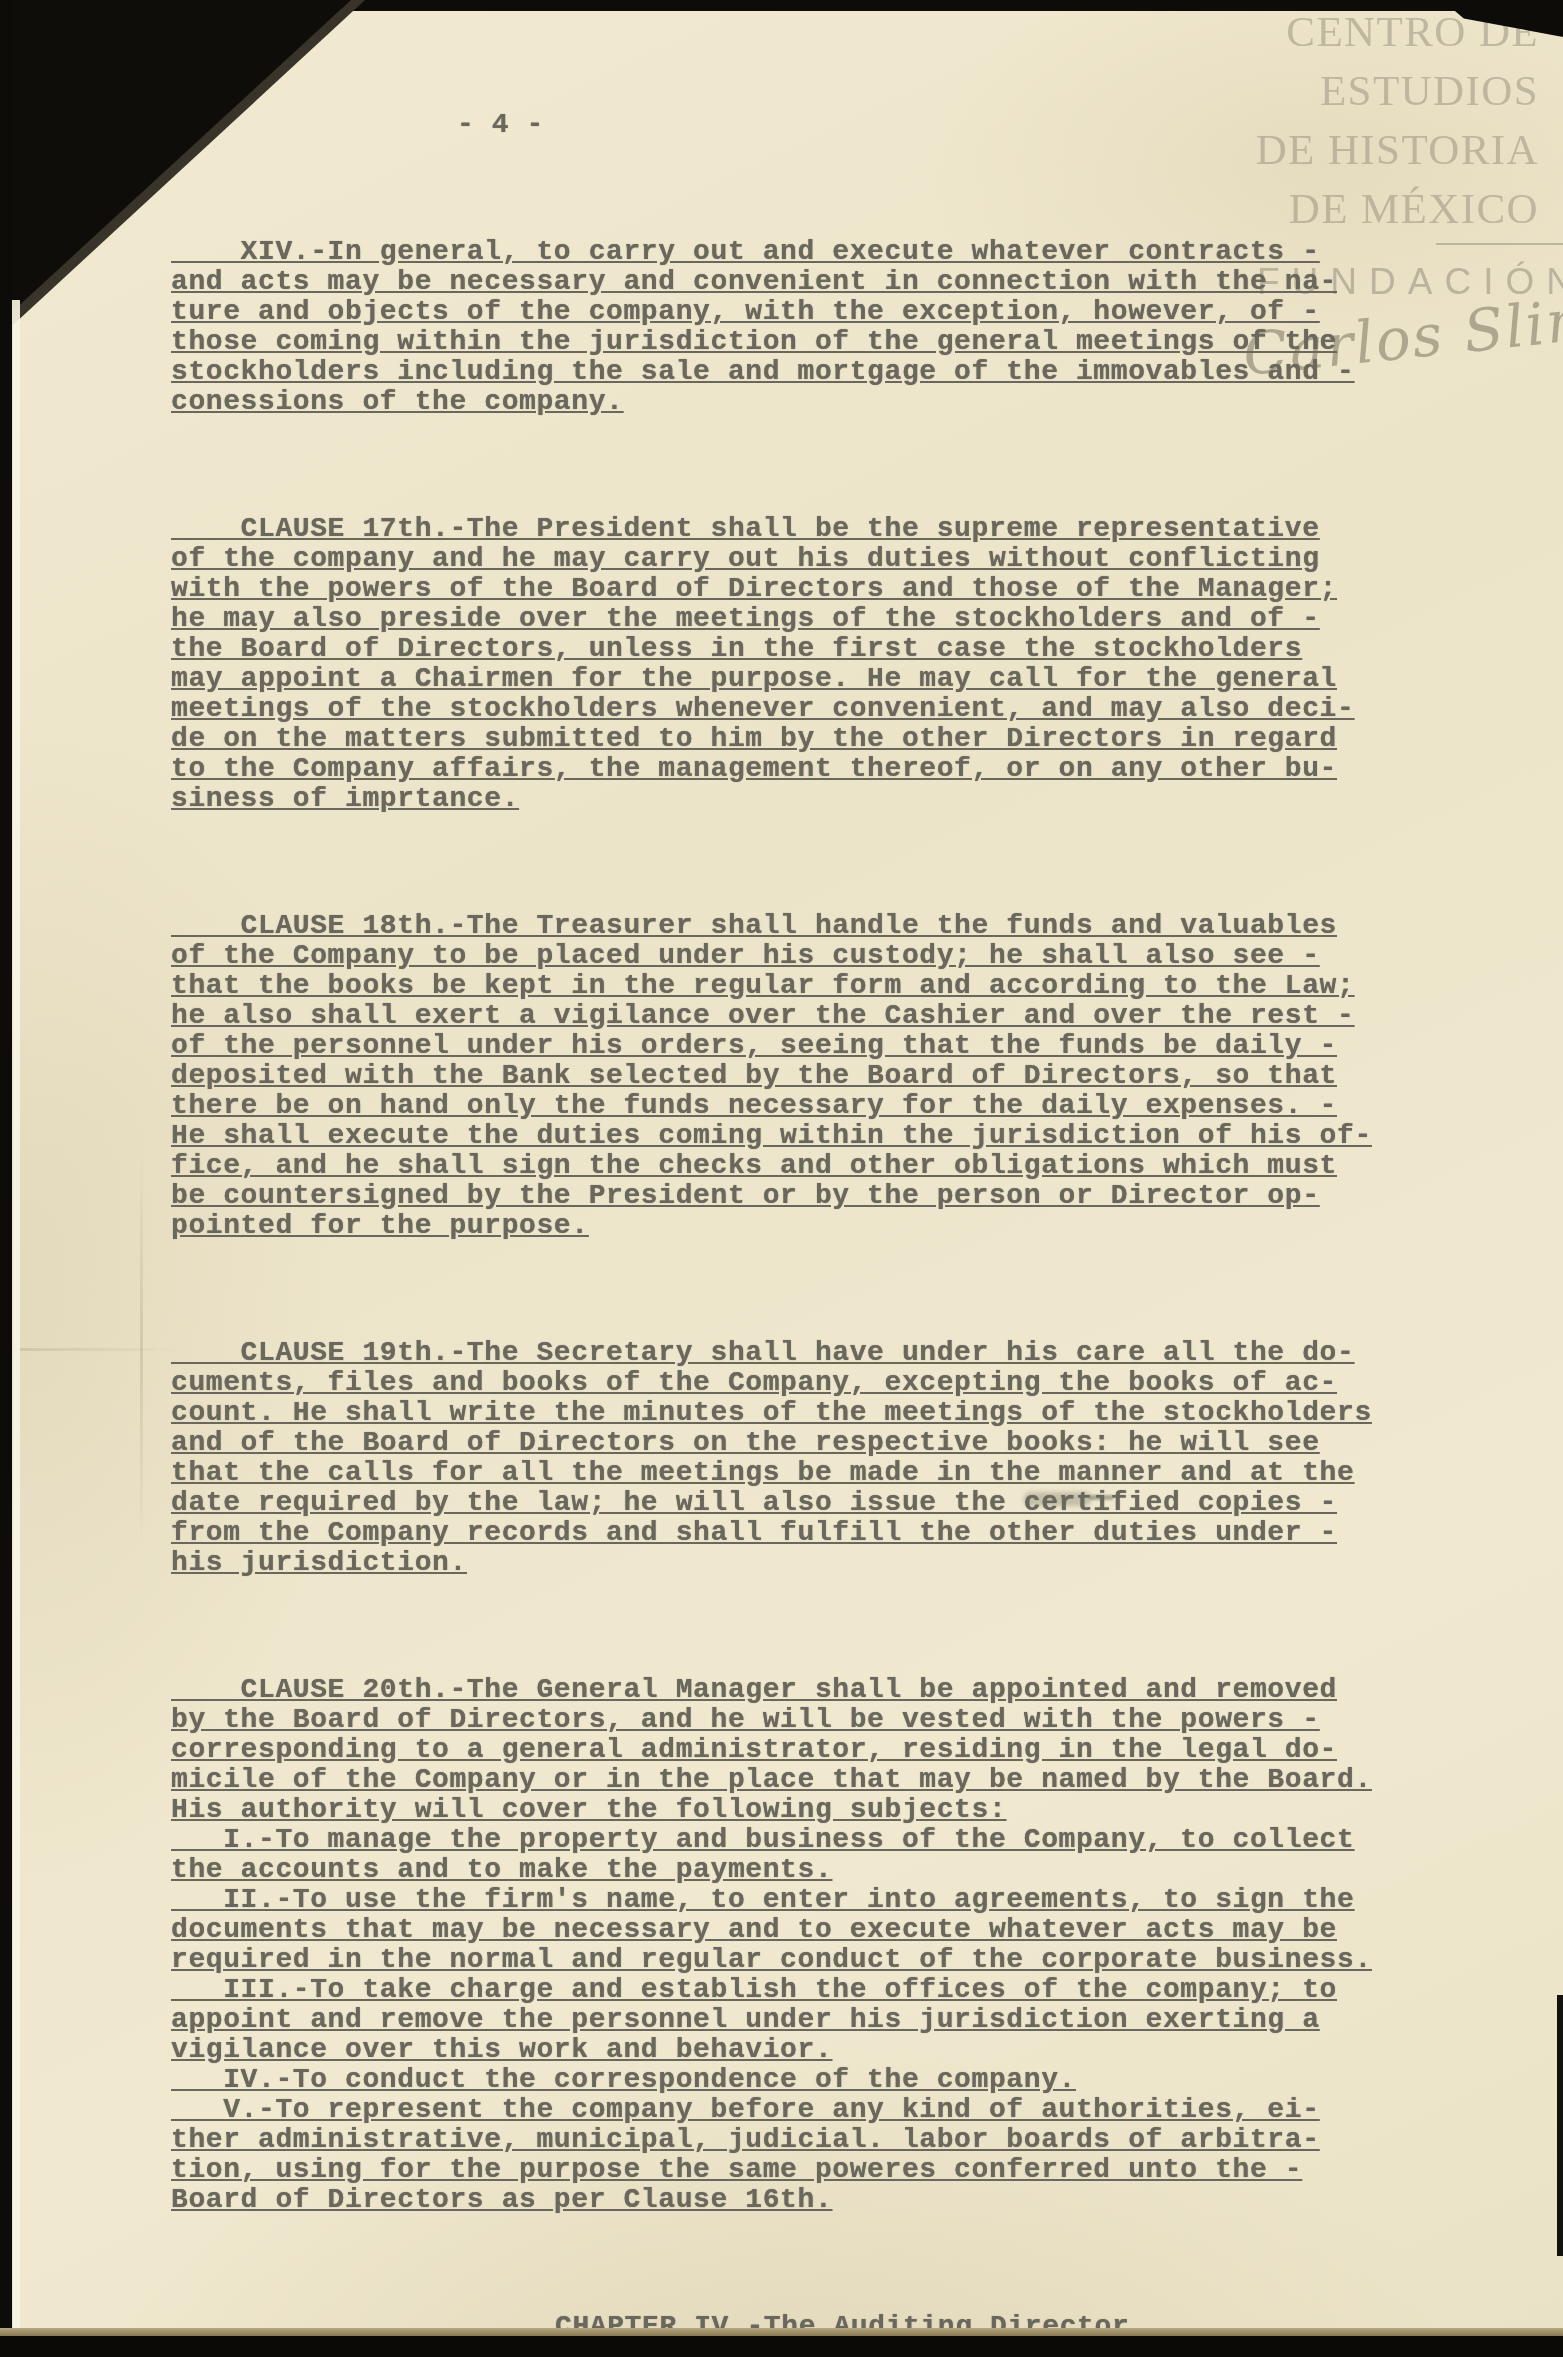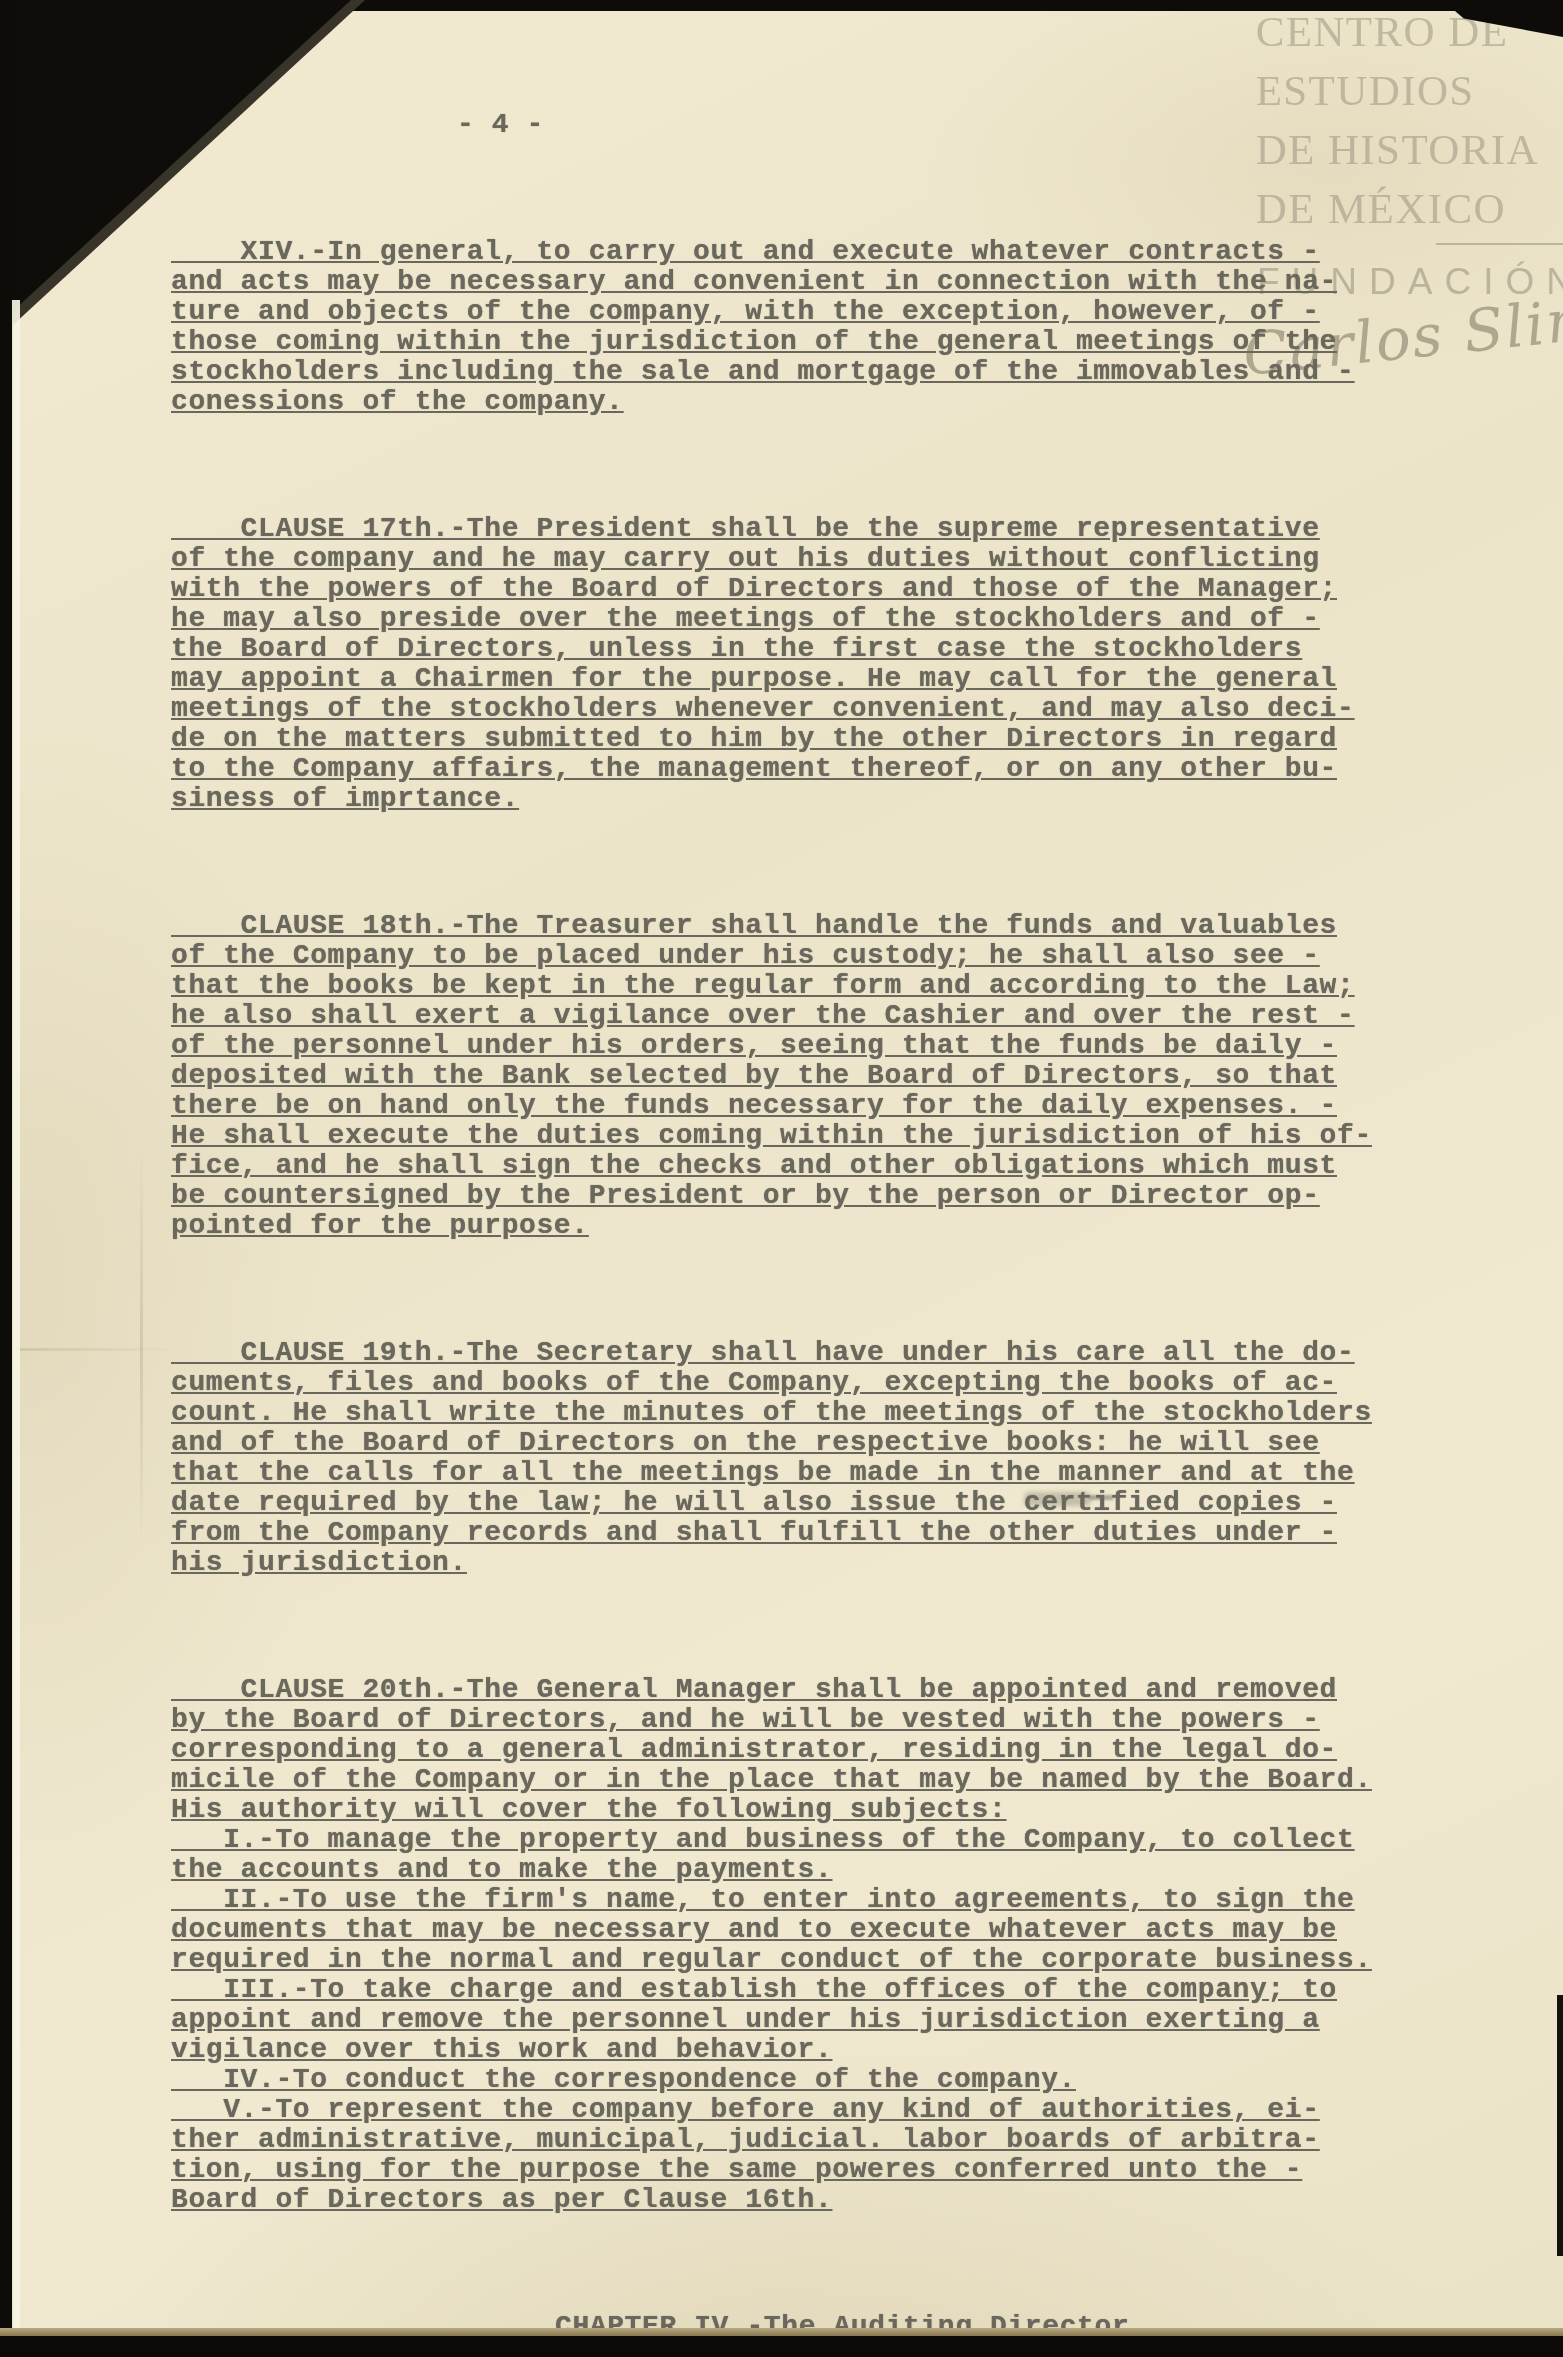--- a/index.html
+++ b/index.html
@@ -23,21 +23,21 @@
   .edge-left-white{position:absolute;left:12px;top:300px;width:8.4px;height:2040px;background:#f7f3e3;opacity:.92;}
   .edge-right-dark{position:absolute;right:0;top:1995px;width:5.6px;height:261px;background:#14120c;}
   .edge-bottom-tan{position:absolute;left:0;bottom:20.5px;width:100%;height:9.3px;
     background:linear-gradient(#b7a87e,#7c6c47);}
   .bar-bottom{position:absolute;left:0;bottom:0;width:100%;height:22.4px;background:#0b0a06;}
   .crease-v{position:absolute;left:140px;top:1147px;width:2.8px;height:401px;
     background:linear-gradient(rgba(175,163,130,0),rgba(175,163,130,.38),rgba(175,163,130,0));}
   .crease-h{position:absolute;left:0;top:1348px;width:182px;height:2.8px;
     background:linear-gradient(90deg,rgba(175,163,130,.42),rgba(175,163,130,0));}
   
-  .wm-institute{position:absolute;top:1.9px;right:24px;
+  .wm-institute{position:absolute;top:1.9px;right:24px;text-align:right;
     font-family:"Liberation Serif","DejaVu Serif",serif;font-size:43px;line-height:59px;
     letter-spacing:1.4px;color:rgba(130,125,108,.42);white-space:pre-line;}
   .wm-rule{position:absolute;left:1436px;top:243px;width:128px;height:1.9px;background:rgba(150,145,128,.55);}
   .wm-foundation{position:absolute;left:1257px;top:261px;white-space:nowrap;
     font-family:"Liberation Sans","DejaVu Sans",sans-serif;font-size:37px;font-weight:400;
     letter-spacing:12px;color:rgba(148,142,124,.55);}
   .wm-signature{position:absolute;left:1247px;top:321px;white-space:nowrap;
     font-family:"DejaVu Serif","Liberation Serif",serif;font-style:italic;font-size:58px;
     letter-spacing:1.9px;color:rgba(150,143,120,.72);transform:rotate(-6deg);transform-origin:left bottom;}
   

